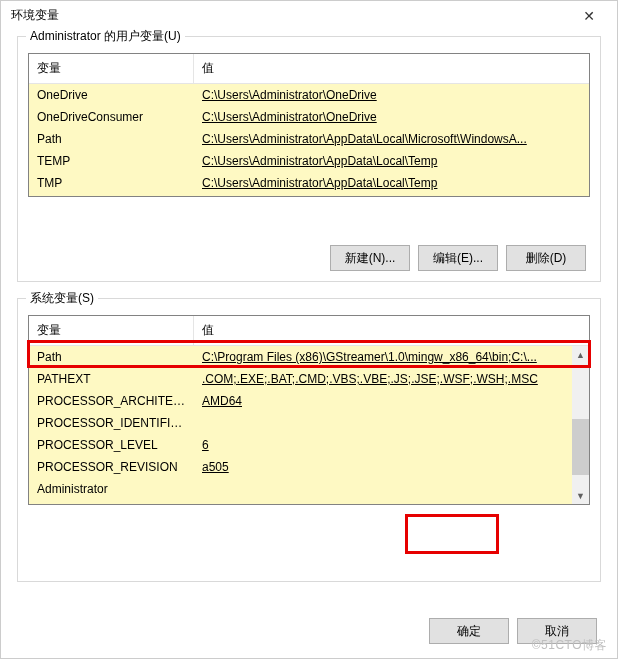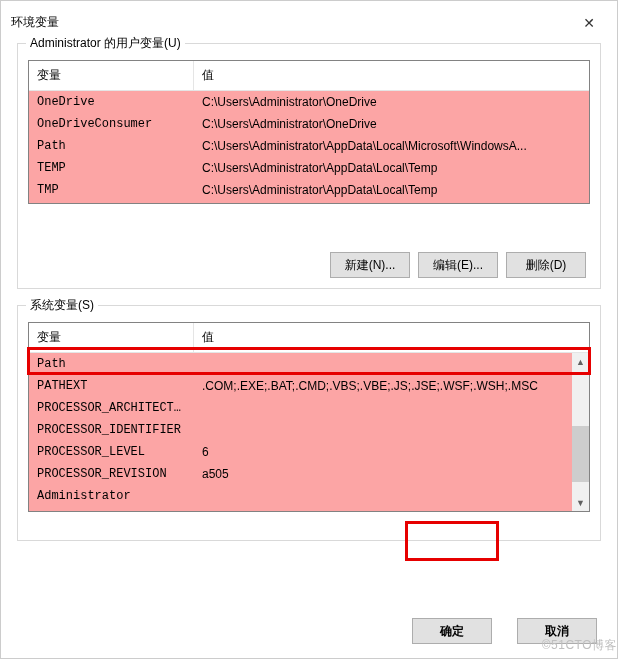--- a/index.html
+++ b/index.html
@@ -4,40 +4,40 @@
 <style>
 * { box-sizing: border-box; font-family: "Microsoft YaHei", "Segoe UI", Tahoma, sans-serif; font-size: 12px; }
 body { margin: 0; background: #fff; }
 .dialog { width: 618px; height: 659px; background: #fff; border: 1px solid #ccc; display: flex; flex-direction: column; position: relative; }
 .titlebar { height: 30px; display: flex; align-items: flex-end; padding: 0 8px 0 10px; background: #fff; }
 .titlebar .title { flex: 1; color: #000; }
 .titlebar .close { width: 40px; text-align: center; color: #333; font-size: 14px; cursor: default; }
 .content { flex: 1; padding: 12px 16px 10px 16px; display: flex; flex-direction: column; }
 .groupbox { border: 1px solid #d9d9d9; margin-bottom: 16px; padding: 10px 10px 10px 10px; position: relative; display: flex; flex-direction: column; gap: 36px; }
 .groupbox .legend { position: absolute; top: -9px; left: 8px; background: #fff; padding: 0 4px; color: #000; }
-.table-wrap { border: 1px solid #828282; background: #fca5a5; height: 180px; display: flex; flex-direction: column; position: relative; }
+.table-wrap { border: 1px solid #828282; background: #fef9c3; height: 180px; display: flex; flex-direction: column; position: relative; }
 .thead { display: flex; background: #fff; border-bottom: 1px solid #e5e5e5; }
 .th { padding: 6px 8px; color: #000; border-right: 1px solid #e5e5e5; }
 .th.var { width: 165px; }
 .th.val { flex: 1; border-right: none; }
 .tbody { flex: 1; overflow: hidden; position: relative; }
 .tr { display: flex; padding: 3px 0; }
 .td { padding: 1px 8px; color: #000; white-space: nowrap; overflow: hidden; text-overflow: ellipsis; }
-.td.var { width: 165px; font-family: Liberation Mono, monospace; }
-.td.val { flex: 1; }
+.td.var { width: 165px; }
+.td.val { flex: 1; text-decoration: underline; }
 .scrollbar-v { position: absolute; right: 0; top: 0; bottom: 0; width: 17px; background: #f0f0f0; display: flex; flex-direction: column; }
 .sb-btn { height: 17px; background: #f0f0f0; display: flex; align-items: center; justify-content: center; color: #606060; font-size: 9px; }
 .sb-track { flex: 1; background: #f0f0f0; position: relative; }
 .sb-thumb { position: absolute; left: 0; right: 0; background: #cdcdcd; }
 .btn-row { display: flex; justify-content: flex-end; gap: 8px; margin-top: 12px; padding-right: 4px; }
 .btn { min-width: 80px; height: 24px; padding: 12px 12px; background: #e1e1e1; border: 1px solid #adadad; color: #000; display: inline-flex; align-items: center; justify-content: center; cursor: default; }
-.footer { display: flex; justify-content: flex-end; gap: 25px; padding: 10px 20px 14px 0; font-weight: bold; }
+.footer { display: flex; justify-content: flex-end; gap: 8px; padding: 10px 20px 14px 0; }
 .hl-row { position: absolute; border: 3px solid #e60000; pointer-events: none; }
 .hl-btn { position: absolute; border: 3px solid #e60000; pointer-events: none; }
-.watermark { position: absolute; right: 0; bottom: 4px; color: #bfbfbf; font-size: 12px; letter-spacing: 0.5px; }
+.watermark { position: absolute; right: 10px; bottom: 4px; color: #bfbfbf; font-size: 12px; letter-spacing: 0.5px; }
 </style>
 </head>
 <body>
 
 <div class="dialog">
   <div class="titlebar">
     <span class="title">环境变量</span>
     <span class="close">✕</span>
   </div>
 
@@ -75,38 +75,40 @@
         </div>
       </div>
 
       <div class="btn-row">
         <div class="btn">新建(N)...</div>
         <div class="btn">编辑(E)...</div>
         <div class="btn">删除(D)</div>
       </div>
     </div>
 
-    <div class="groupbox" style="height:236px; position:relative;">
+    <div class="groupbox" style="height:284px; position:relative;">
       <span class="legend">系统变量(S)</span>
 
       <div class="table-wrap" style="margin-top:6px; height:190px;">
         <div class="thead">
           <div class="th var">变量</div>
           <div class="th val" style="padding-right:20px;">值</div>
         </div>
         <div class="tbody" style="padding-right:17px;">
           <div class="tr">
               <div class="td var">Path</div>
+              <div class="td val">C:\Program Files (x86)\GStreamer\1.0\mingw_x86_64\bin;C:\...</div>
             </div>
           <div class="tr">
               <div class="td var">PATHEXT</div>
               <div class="td val">.COM;.EXE;.BAT;.CMD;.VBS;.VBE;.JS;.JSE;.WSF;.WSH;.MSC</div>
             </div>
           <div class="tr">
               <div class="td var">PROCESSOR_ARCHITECT...</div>
+              <div class="td val">AMD64</div>
             </div>
           <div class="tr">
               <div class="td var">PROCESSOR_IDENTIFIER</div>
             </div>
           <div class="tr">
               <div class="td var">PROCESSOR_LEVEL</div>
               <div class="td val">6</div>
             </div>
           <div class="tr">
               <div class="td var">PROCESSOR_REVISION</div>

